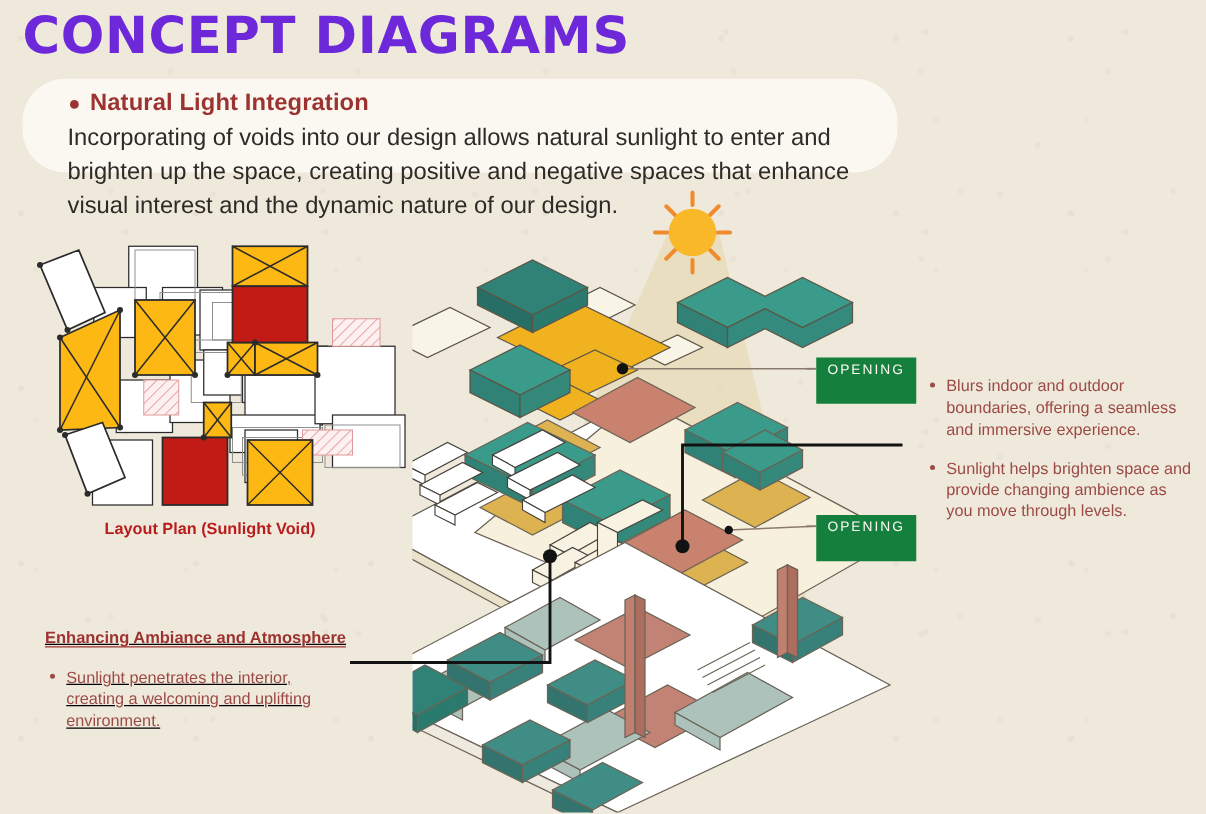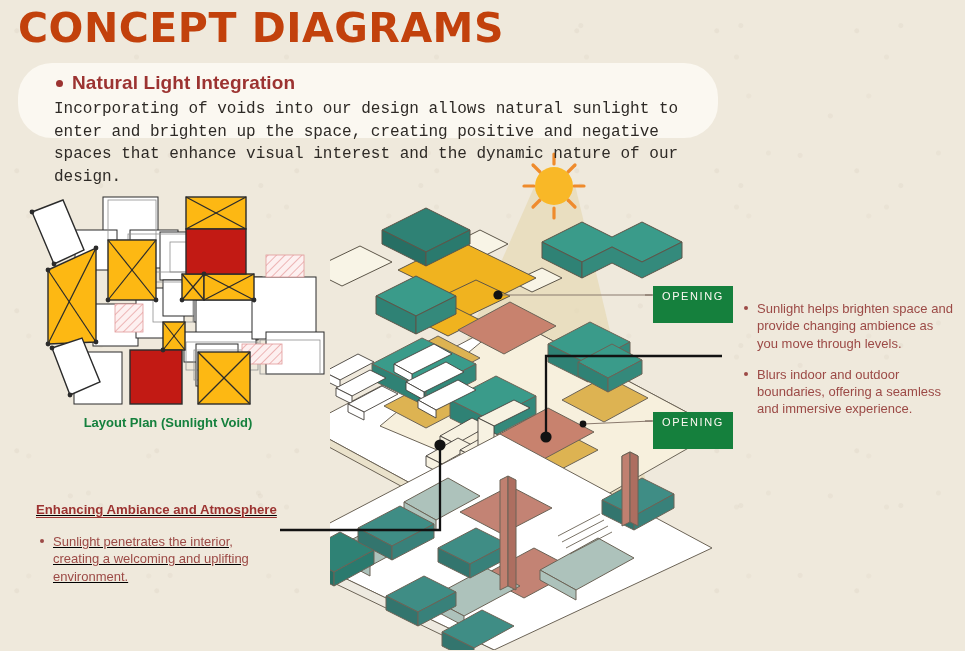--- a/index.html
+++ b/index.html
@@ -19,38 +19,38 @@
       radial-gradient(circle at 52% 90%, rgba(150,135,110,.07) 0 2px, transparent 3px),
       radial-gradient(circle at 24% 80%, rgba(170,155,130,.07) 0 2px, transparent 3px),
       radial-gradient(circle at 91% 38%, rgba(150,135,110,.07) 0 2px, transparent 3px);
     background-size:140px 140px,190px 190px,160px 160px,210px 210px,170px 170px,120px 120px,150px 150px;
     opacity:.85;
   }
   #page-title{
     position:absolute;left:18px;top:4px;z-index:5;
     font-family:"DejaVu Sans", sans-serif;
     font-size:41px;font-weight:bold;letter-spacing:.5px;
-    color:#c2410c;white-space:nowrap;
+    color:#6d28d9;white-space:nowrap;
   }
   #header-card{
     position:absolute;left:18px;top:63px;width:700px;height:75px;z-index:4;
     background:#fbf8f1;border-radius:34px;
   }
   #header-title-row{position:absolute;left:38px;top:9px;display:flex;align-items:center;gap:9px;}
   .hdr-bullet{width:7px;height:7px;border-radius:50%;background:#9c3331;display:inline-block;}
   #header-title{font-size:19px;font-weight:bold;color:#9c3331;letter-spacing:.1px;white-space:nowrap;text-align:center;}
   #header-body{
     position:absolute;left:36px;top:35px;width:665px;
-    font-size:16px;line-height:1.42;color:#2e2a26;font-family:Liberation Mono, monospace;
+    font-size:19px;line-height:1.42;color:#2e2a26;
   }
   
   #layout-plan{position:absolute;left:8px;top:192px;width:320px;height:215px;z-index:3;}
   #layout-plan-caption{
     position:absolute;left:8px;top:415px;width:320px;text-align:center;z-index:5;
-    font-size:13px;font-weight:bold;color:#15803d;
+    font-size:13px;font-weight:bold;color:#b91c1c;
   }
   
   #isometric{position:absolute;left:330px;top:150px;width:500px;height:500px;z-index:2;}
   
   .badge{
     position:absolute;z-index:6;background:#15803d;color:#fdf8f2;
     font-size:11px;letter-spacing:1.6px;padding:4px 9px 21px;white-space:nowrap;
   }
   #badge-opening-top{left:653px;top:286px;}
   #badge-opening-mid{left:653px;top:412px;}
@@ -369,22 +369,22 @@
 
   <polyline points="440,445 440,530 280,530" fill="none" stroke="#121212" stroke-width="2.3"></polyline>
   <circle cx="440" cy="445" r="5.6" fill="#121212"></circle>
 </svg>
 
 <div id="badge-opening-top" class="badge">OPENING</div>
 <div id="badge-opening-mid" class="badge">OPENING</div>
 
 <div id="anno-right">
   <ul>
+    <li>Blurs indoor and outdoor boundaries, offering a seamless and immersive experience.</li>
     <li>Sunlight helps brighten space and provide changing ambience as you move through levels.</li>
-    <li>Blurs indoor and outdoor boundaries, offering a seamless and immersive experience.</li>
   </ul>
 </div>
 
 <div id="anno-left">
   <div class="anno-title">Enhancing Ambiance and Atmosphere</div>
   <ul>
     <li>Sunlight penetrates the interior, creating a welcoming and uplifting environment.</li>
   </ul>
 </div>
 

